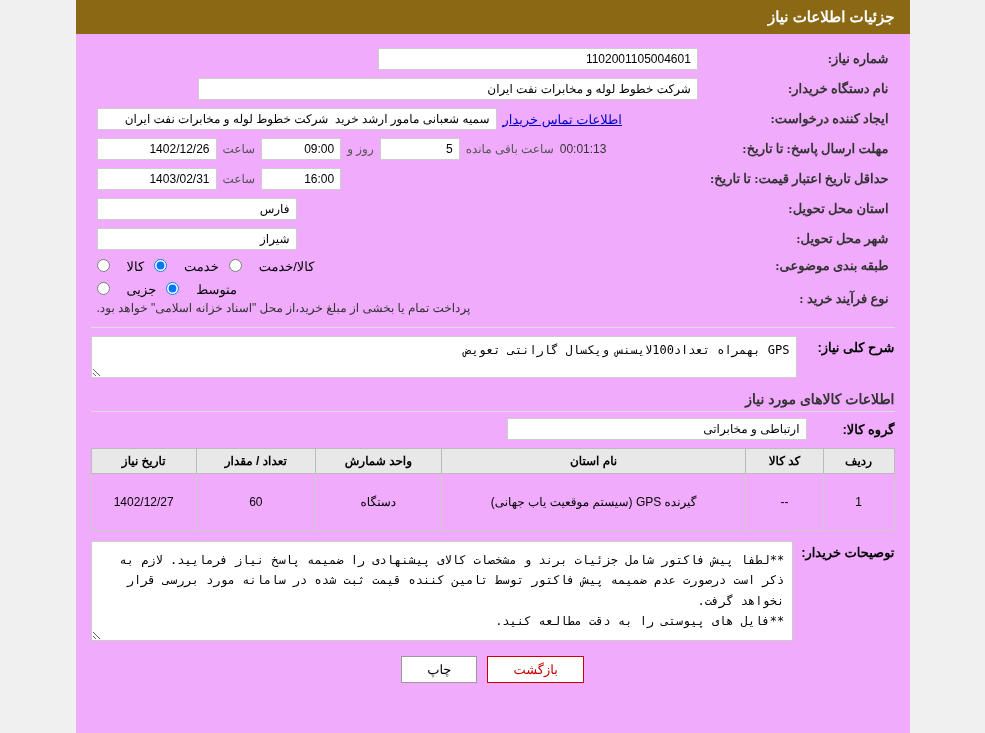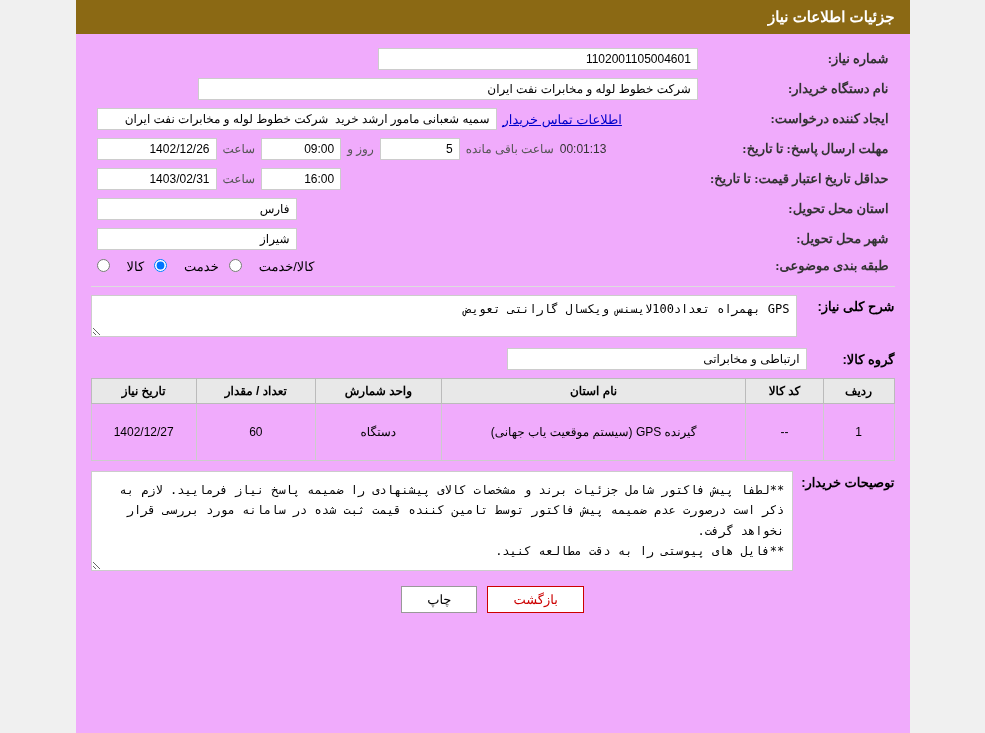--- a/index.html
+++ b/index.html
@@ -301,32 +301,51 @@
               <input type="radio" name="tabaqe" checked="" style="">
             </div>
             <div class="radio-item">
               <span>کالا</span>
               <input type="radio" name="tabaqe" style="">
             </div>
           </div>
         </td>
       </tr>
 
+      <tr>
+        <td class="label-cell">نوع فرآیند خرید :</td>
+        <td class="value-cell" colspan="3">
+          <div style="display:flex; flex-direction:column; align-items:flex-end; gap:4px;">
+            <div class="radio-group" style="justify-content: flex-end;">
+              <div class="radio-item">
+                <span>متوسط</span>
+                <input type="radio" name="farayand" checked="" style="">
+              </div>
+              <div class="radio-item">
+                <span>جزیی</span>
+                <input type="radio" name="farayand" style="">
+              </div>
+            </div>
+            <div style="font-size:12px; color:#333; text-align:right;">پرداخت تمام یا بخشی از مبلغ خرید،از محل "اسناد خزانه اسلامی" خواهد بود.</div>
+          </div>
+        </td>
+      </tr>
     </tbody>
       </table>
 
     <hr class="separator-line">
 
     <div class="description-row">
       <div class="description-label">شرح کلی نیاز:</div>
       <div class="description-content">
         <textarea class="description-box" rows="2" readonly="" style="">GPS بهمراه تعداد100لایسنس ویکسال گارانتی تعویض</textarea>
       </div>
     </div>
 
+    <div class="section-title">اطلاعات کالاهای مورد نیاز</div>
 
     <div class="group-row">
       <span style="font-weight:bold; min-width:80px;">گروه کالا:</span>
       <input type="text" class="input-field" style="width: 300px;" value="ارتباطی و مخابراتی" readonly="">
     </div>
 
     <table class="data-table">
       <thead>
         <tr>
           <th>ردیف</th>

